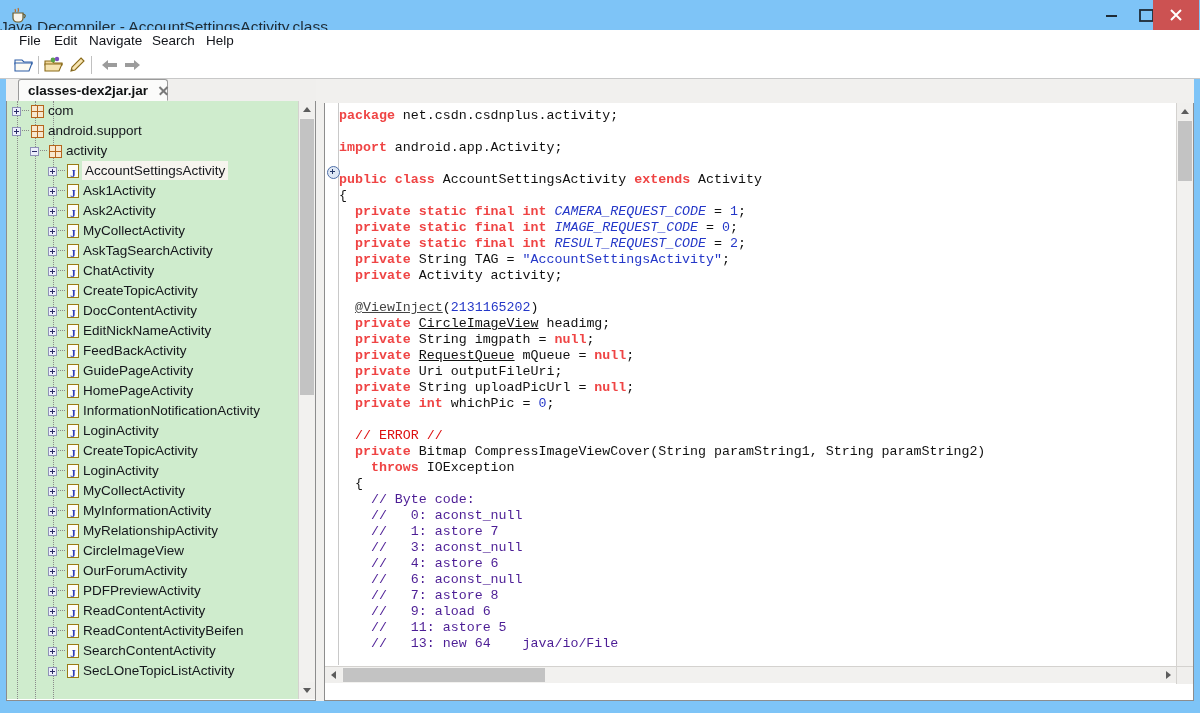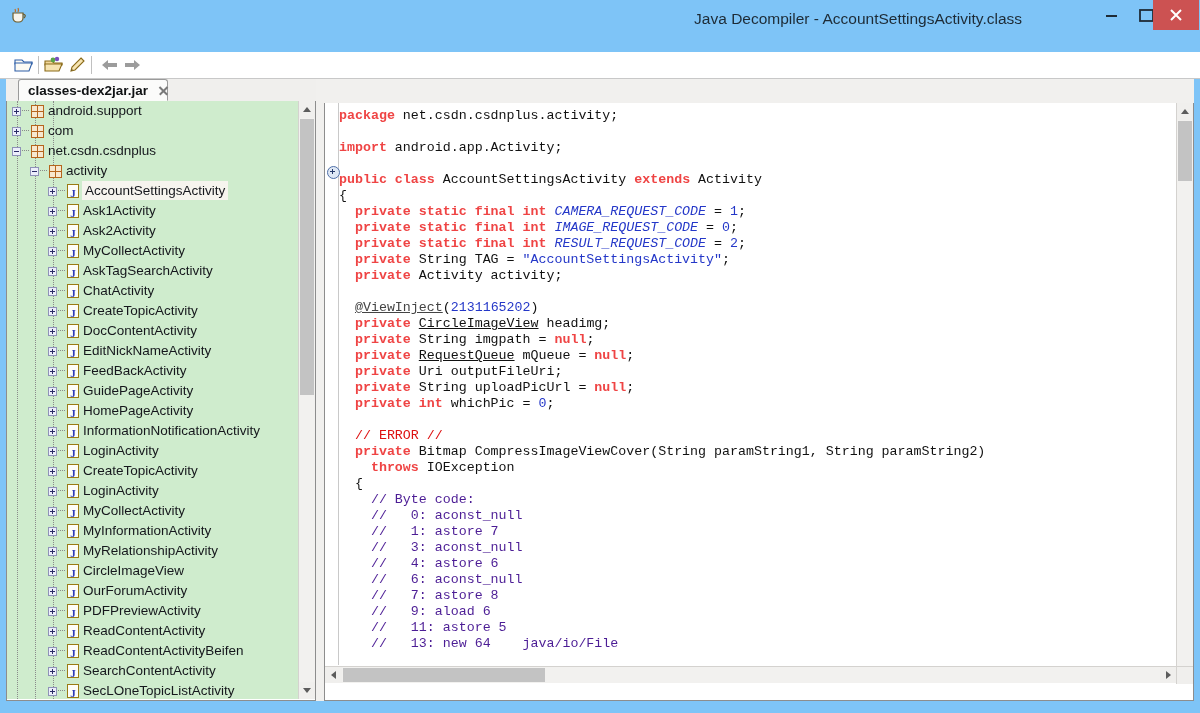--- a/index.html
+++ b/index.html
@@ -20,22 +20,22 @@
 
   
   #titlebar {
     position: absolute; left: 0; top: 0; width: 1200px; height: 30px;
     background: #7ec4f7;
   }
   #app-icon {
     position: absolute; left: 9px; top: 5px; width: 20px; height: 20px;
   }
   #title-text {
-    position: absolute; left: 0; top: 4px; width: 1022px; height: 30px;
-    line-height: 30px; text-align: right;
+    position: absolute; left: 0; top: 12px; width: 1022px; height: 30px;
+    line-height: 30px; text-align: left;
     font-size: 15.5px; color: #1d2b36;
     font-family: "Liberation Sans", sans-serif;
   }
   .winbtn {
     position: absolute; top: 0; height: 30px; width: 45px;
     background: transparent; border: 0; padding: 0;
     cursor: default;
   }
   #btn-min { left: 1089px; }
   #btn-max { left: 1124px; }
@@ -327,20 +327,27 @@
     </button>
     <button class="winbtn" id="btn-close">
       <span class="winglyph">
         <svg width="46" height="30" viewBox="0 0 46 30">
           <path d="M18 10 L28 20 M28 10 L18 20" stroke="#ffffff" stroke-width="2"></path>
         </svg>
       </span>
     </button>
   </div>
 
+  <div id="menubar">
+    <div class="menu-item" style="left:12px">File</div>
+    <div class="menu-item" style="left:47px">Edit</div>
+    <div class="menu-item" style="left:82px">Navigate</div>
+    <div class="menu-item" style="left:145px">Search</div>
+    <div class="menu-item" style="left:199px">Help</div>
+  </div>
 
   <div id="toolbar">
     <div class="tb-btn" style="left:13px">
       <svg width="22" height="20" viewBox="0 0 22 20">
         <path d="M2 5 h7 l2 2 h8 v2 H2 z" fill="#fdfbf4" stroke="#2f5fa8" stroke-width="1.1"></path>
         <path d="M2 8 h17 l-3 8 H2 z" fill="#fdfbf4" stroke="#2f5fa8" stroke-width="1.1"></path>
       </svg>
     </div>
     <div class="tb-sep" style="left:38px"></div>
     <div class="tb-btn" style="left:43px">
@@ -378,23 +385,22 @@
           <span class="tab-label">classes-dex2jar.jar</span>
           <span class="tab-close"></span>
         </div>
       </div>
 
       <div id="tree-frame">
         <div id="tree">
             <div class="vline" style="left: 10px;"></div>
             <div class="vline" style="left: 28px;"></div>
             <div class="vline" style="left: 46px;"></div>
+            <div class="tnode" style="padding-left: 5px;"><span class="expander plus"></span><span class="dots"></span><span class="pkgicon"></span><span class="tlabel">com</span></div>
             <div class="tnode" style="padding-left: 5px;"><span class="expander plus"></span><span class="dots"></span><span class="pkgicon"></span><span class="tlabel">android.support</span></div>
-            <div class="tnode" style="padding-left: 5px;"><span class="expander plus"></span><span class="dots"></span><span class="pkgicon"></span><span class="tlabel">com</span></div>
-            <div class="tnode" style="padding-left: 5px;"><span class="expander"></span><span class="dots"></span><span class="pkgicon"></span><span class="tlabel">net.csdn.csdnplus</span></div>
             <div class="tnode" style="padding-left: 23px;"><span class="expander"></span><span class="dots"></span><span class="pkgicon"></span><span class="tlabel">activity</span></div>
             <div class="tnode" style="padding-left: 41px;"><span class="expander plus"></span><span class="dots"></span><span class="jicon"><span>J</span></span><span class="tlabel sel">AccountSettingsActivity</span></div>
             <div class="tnode" style="padding-left: 41px;"><span class="expander plus"></span><span class="dots"></span><span class="jicon"><span>J</span></span><span class="tlabel">Ask1Activity</span></div>
             <div class="tnode" style="padding-left: 41px;"><span class="expander plus"></span><span class="dots"></span><span class="jicon"><span>J</span></span><span class="tlabel">Ask2Activity</span></div>
             <div class="tnode" style="padding-left: 41px;"><span class="expander plus"></span><span class="dots"></span><span class="jicon"><span>J</span></span><span class="tlabel">MyCollectActivity</span></div>
             <div class="tnode" style="padding-left: 41px;"><span class="expander plus"></span><span class="dots"></span><span class="jicon"><span>J</span></span><span class="tlabel">AskTagSearchActivity</span></div>
             <div class="tnode" style="padding-left: 41px;"><span class="expander plus"></span><span class="dots"></span><span class="jicon"><span>J</span></span><span class="tlabel">ChatActivity</span></div>
             <div class="tnode" style="padding-left: 41px;"><span class="expander plus"></span><span class="dots"></span><span class="jicon"><span>J</span></span><span class="tlabel">CreateTopicActivity</span></div>
             <div class="tnode" style="padding-left: 41px;"><span class="expander plus"></span><span class="dots"></span><span class="jicon"><span>J</span></span><span class="tlabel">DocContentActivity</span></div>
             <div class="tnode" style="padding-left: 41px;"><span class="expander plus"></span><span class="dots"></span><span class="jicon"><span>J</span></span><span class="tlabel">EditNickNameActivity</span></div>

